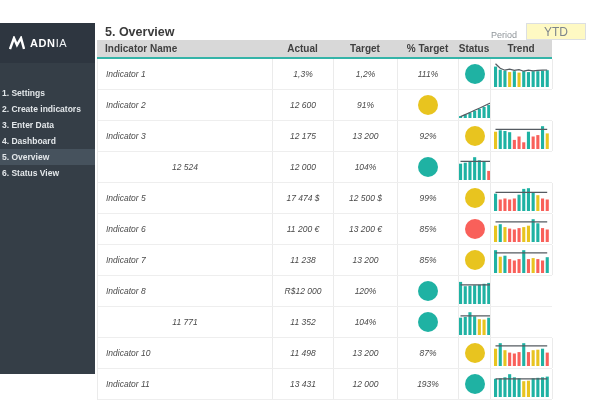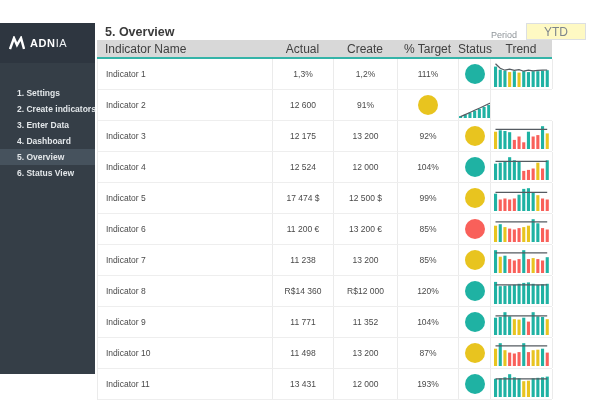--- a/index.html
+++ b/index.html
@@ -10,41 +10,41 @@
     background:#ffffff;
   }
   .app { display:flex; width:600px; height:351px;margin-top:23px; }
 
   
   .sidebar { width:95px; flex-shrink:0; background:#353e47; display:flex; flex-direction:column; }
   .logo { height:40px; background:#2e3640; display:flex; align-items:center; padding-left:9px; gap:5px; }
   .logo-text { color:#ffffff; font-size:11px; font-weight:bold; letter-spacing:.6px; }
   .logo-text .light { font-weight:normal; color:#eef1f3; }
   .menu { margin-top:22px; }
-  .menu-item { height:16px; line-height:16px; padding-left:17px; font-size:8.5px; font-weight:bold;
+  .menu-item { height:16px; line-height:16px; padding-left:2px; font-size:8.5px; font-weight:bold;
                color:#e3e7ea; cursor:pointer; white-space:nowrap; }
   .menu-item.active { background:#46525d; }
 
   
   .main { flex:1; display:flex; flex-direction:column; }
   .topbar { height:40px; display:flex; align-items:center; justify-content:space-between; padding:0 14px 0 10px; }
   .page-title { margin:0; font-size:12.5px; font-weight:600; color:#3a3a3a; }
   .period { display:flex; align-items:flex-end; gap:9px; }
   .period-label { font-size:9px; color:#8f959a; }
   .period-box { width:60px; height:17px; border:1px solid #dcdfe2; background:#fef9c3;
                 display:flex; align-items:center; justify-content:center; font-size:12px; color:#7d858c; cursor:pointer; }
 
   
   .table { margin-left:2px; width:455px; }
   .thead, .trow { display:grid; grid-template-columns:175px 61px 64px 61px 32px 62px; }
   .thead { background:#d8d8d8; height:19px; align-items:center; border-bottom:2px solid #35b4a8; }
-  .th { font-size:12px; font-weight:normal; color:#404040; text-align:center; }
+  .th { font-size:10px; font-weight:bold; color:#404040; text-align:center; }
   .th:first-child { text-align:left; padding-left:8px; }
   .tbody { border-left:1px solid #ebebeb; }
-  .trow { height:31px; border-bottom:1px solid #eeeeee; }
+  .trow { height:31px; border-bottom:1px solid #eeeeee;font-style:italic; }
   .trow > div { height:100%; display:flex; align-items:center; justify-content:center;
                 border-right:1px solid #ebebeb; font-size:8.5px; color:#4a4a4a; }
   .trow > div.name { justify-content:flex-start; padding-left:8px; }
   .status-dot { width:20px; height:20px; border-radius:50%; }
   .trend-cell svg { display:block; }
 </style>
 </head>
 <body>
 
 <div class="app">
@@ -73,21 +73,21 @@
       <div class="period">
         <span class="period-label">Period</span>
         <div class="period-box">YTD</div>
       </div>
     </header>
 
     <div class="table">
       <div class="thead">
         <div class="th">Indicator Name</div>
         <div class="th">Actual</div>
-        <div class="th">Create</div>
+        <div class="th">Target</div>
         <div class="th">% Target</div>
         <div class="th">Status</div>
         <div class="th">Trend</div>
       </div>
       <div class="tbody" id="rows">
           <div class="trow">
             <div class="name">Indicator 1</div>
             <div>1,3%</div>
             <div>1,2%</div>
             <div>111%</div>
@@ -157,21 +157,20 @@
                 <rect x="32.9" y="8.7" width="3.1" height="17.3" fill="#1fb2a3"></rect>
                 <rect x="37.6" y="13.5" width="3.1" height="12.5" fill="#f9605a"></rect>
                 <rect x="42.3" y="12.1" width="3.1" height="13.9" fill="#f9605a"></rect>
                 <rect x="47.0" y="3.2" width="3.1" height="22.8" fill="#1fb2a3"></rect>
                 <rect x="51.7" y="10.4" width="3.1" height="15.6" fill="#e8c41f"></rect>
                 <polyline points="1.5,6.3 6.2,6.3 10.9,6.3 15.6,6.3 20.3,6.3 25.0,6.3 29.7,6.3 34.4,6.3 39.1,6.3 43.8,6.3 48.5,6.3 53.2,6.3" fill="none" stroke="#555b61" stroke-width="1.2"></polyline>
               </svg>
             </div>
           </div>
           <div class="trow">
-            <div class="name">Indicator 4</div>
             <div>12 524</div>
             <div>12 000</div>
             <div>104%</div>
             <div>
               <span class="status-dot" style="background: rgb(31, 178, 163);"></span>
             </div>
             <div class="trend-cell">
               <svg width="56" height="26">
                 <rect x="0.0" y="9.7" width="3.1" height="16.3" fill="#1fb2a3"></rect>
                 <rect x="4.7" y="8.7" width="3.1" height="17.3" fill="#1fb2a3"></rect>
@@ -262,21 +261,20 @@
                 <rect x="37.6" y="11.1" width="3.1" height="14.9" fill="#e8c41f"></rect>
                 <rect x="42.3" y="12.1" width="3.1" height="13.9" fill="#f9605a"></rect>
                 <rect x="47.0" y="13.5" width="3.1" height="12.5" fill="#f9605a"></rect>
                 <rect x="51.7" y="10.2" width="3.1" height="15.8" fill="#1fb2a3"></rect>
                 <polyline points="1.5,5.8 6.2,5.8 10.9,5.8 15.6,5.8 20.3,5.8 25.0,5.8 29.7,5.8 34.4,5.8 39.1,5.8 43.8,5.8 48.5,5.8 53.2,5.8" fill="none" stroke="#555b61" stroke-width="1.2"></polyline>
               </svg>
             </div>
           </div>
           <div class="trow">
             <div class="name">Indicator 8</div>
-            <div>R$14 360</div>
             <div>R$12 000</div>
             <div>120%</div>
             <div>
               <span class="status-dot" style="background: rgb(31, 178, 163);"></span>
             </div>
             <div class="trend-cell">
               <svg width="56" height="26">
                 <rect x="0.0" y="3.9" width="3.1" height="22.1" fill="#1fb2a3"></rect>
                 <rect x="4.7" y="8.2" width="3.1" height="17.8" fill="#1fb2a3"></rect>
                 <rect x="9.4" y="7.8" width="3.1" height="18.2" fill="#1fb2a3"></rect>
@@ -287,21 +285,20 @@
                 <rect x="32.9" y="4.4" width="3.1" height="21.6" fill="#1fb2a3"></rect>
                 <rect x="37.6" y="5.8" width="3.1" height="20.2" fill="#1fb2a3"></rect>
                 <rect x="42.3" y="6.8" width="3.1" height="19.2" fill="#1fb2a3"></rect>
                 <rect x="47.0" y="6.3" width="3.1" height="19.7" fill="#1fb2a3"></rect>
                 <rect x="51.7" y="5.8" width="3.1" height="20.2" fill="#1fb2a3"></rect>
                 <polyline points="1.5,6.8 6.2,6.8 10.9,6.8 15.6,6.8 20.3,6.8 25.0,6.8 29.7,6.8 34.4,6.8 39.1,6.8 43.8,6.8 48.5,6.8 53.2,6.8" fill="none" stroke="#555b61" stroke-width="1.2"></polyline>
               </svg>
             </div>
           </div>
           <div class="trow">
-            <div class="name">Indicator 9</div>
             <div>11 771</div>
             <div>11 352</div>
             <div>104%</div>
             <div>
               <span class="status-dot" style="background: rgb(31, 178, 163);"></span>
             </div>
             <div class="trend-cell">
               <svg width="56" height="26">
                 <rect x="0.0" y="8.7" width="3.1" height="17.3" fill="#1fb2a3"></rect>
                 <rect x="4.7" y="8.0" width="3.1" height="18.0" fill="#1fb2a3"></rect>

